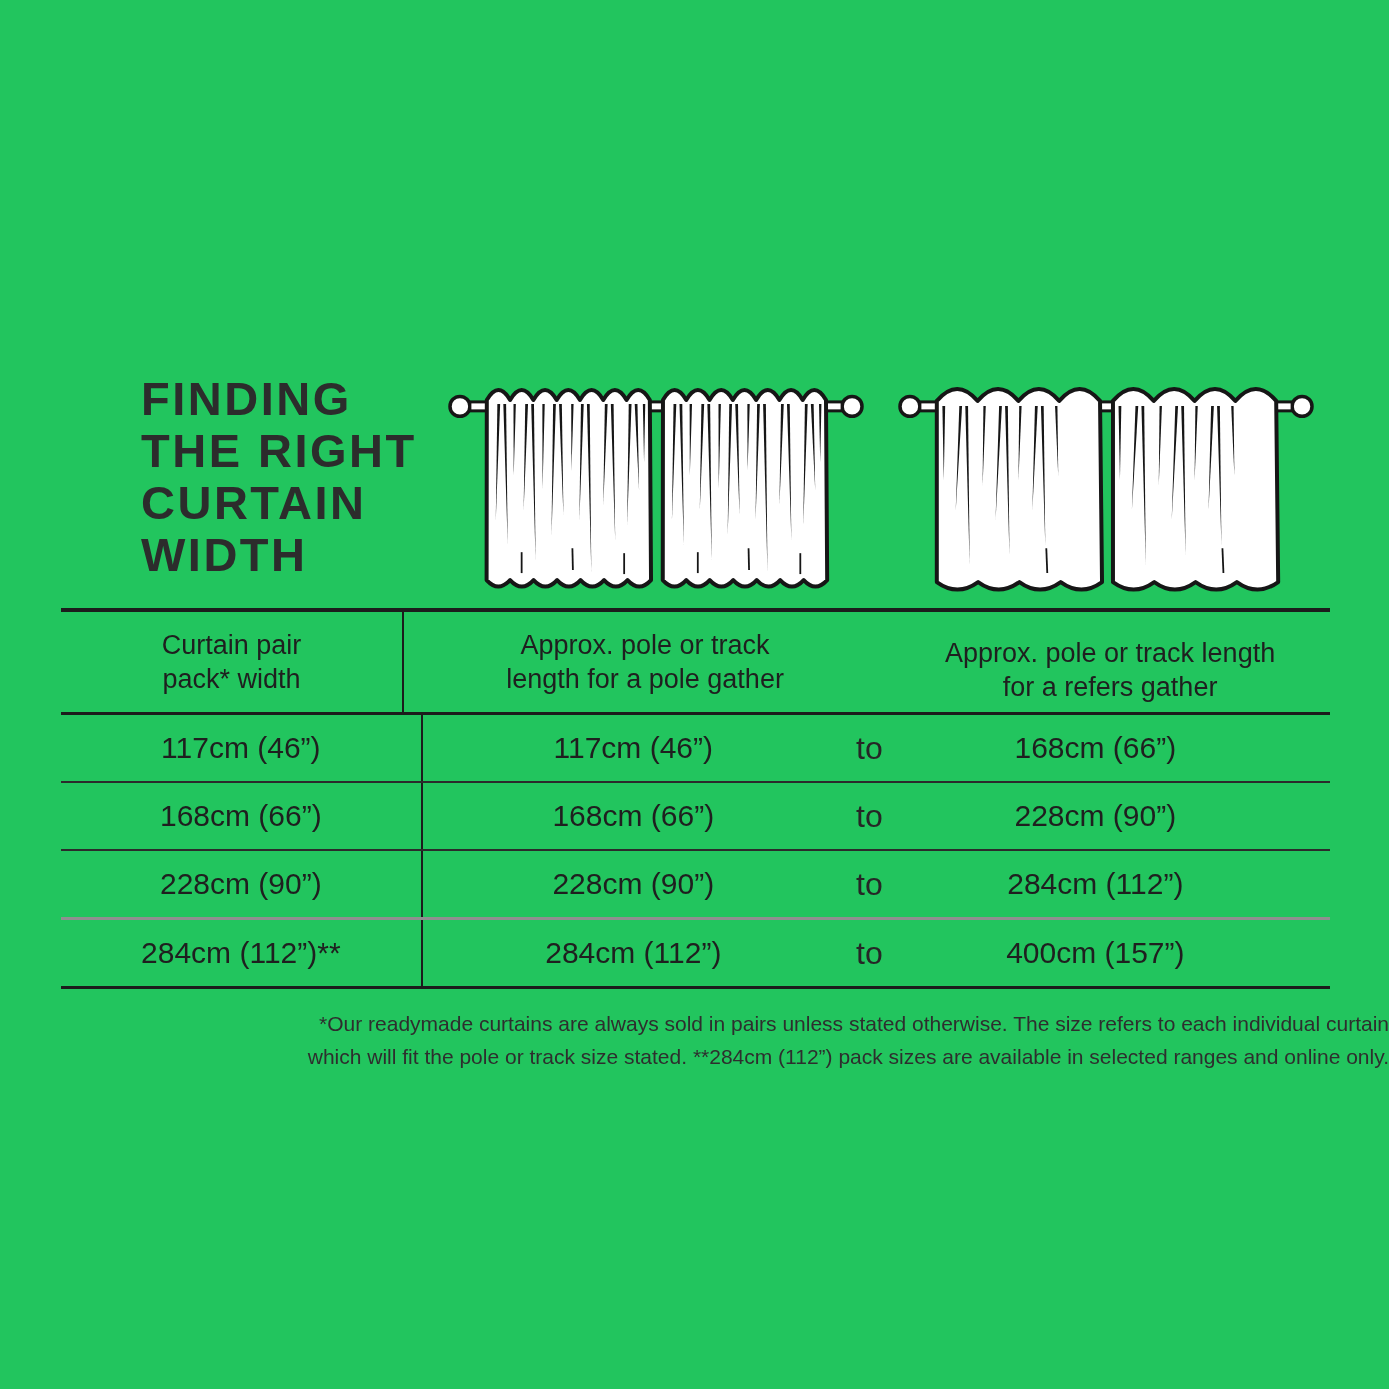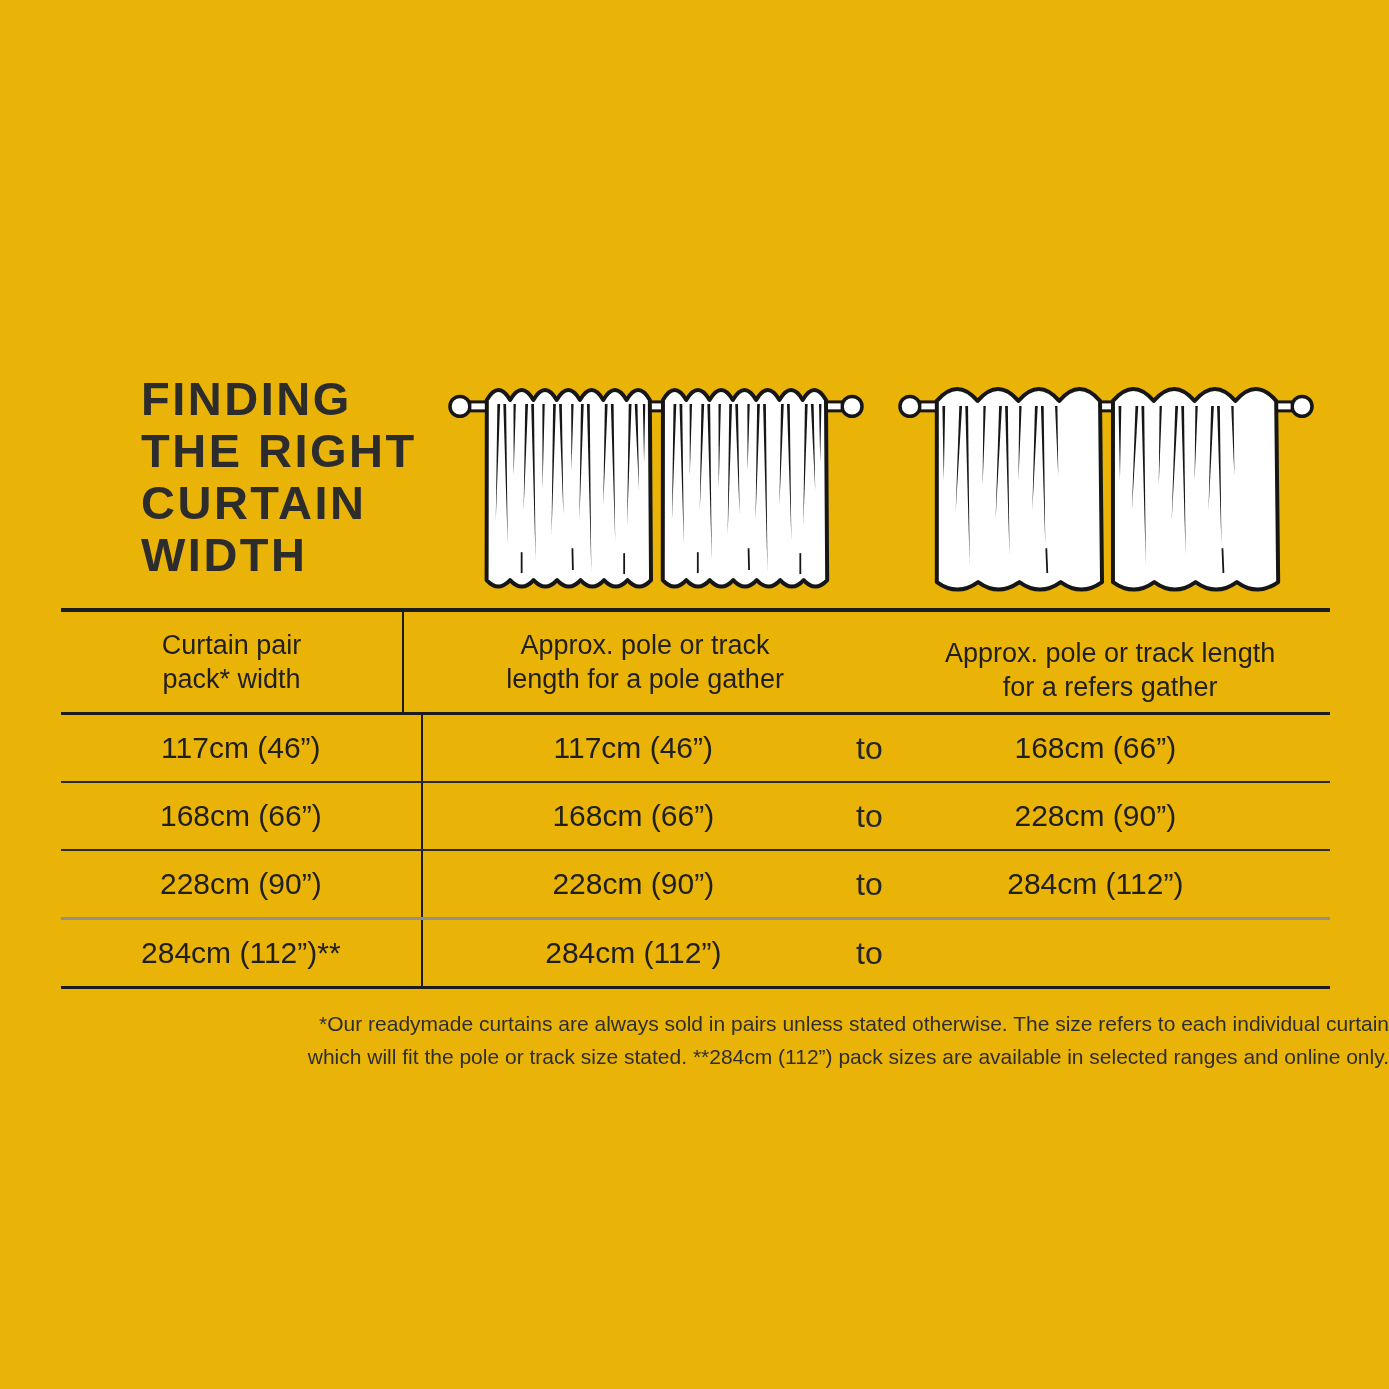--- a/index.html
+++ b/index.html
@@ -1,17 +1,17 @@
 <!DOCTYPE html>
 <html><head>
 <meta charset="utf-8">
 <style>
   html,body { margin:0; padding:0; background:#ffffff; }
   .canvas {
-    position:relative; width:1389px; height:1389px; background:#eab308;
+    position:relative; width:1389px; height:1389px; background:#22c55e;
     font-family:"Liberation Sans", sans-serif; color:#2c2c2c; overflow:hidden;
   }
 
   
   .page-title {
     position:absolute; left:141px; top:373px;
     font-size:47px; font-weight:700; line-height:52px;
     letter-spacing:2.5px; color:#2c2c2c;
   }
 
@@ -178,20 +178,21 @@
       <div class="tc tc1">228cm (90”)</div>
       <div class="tc tc2">228cm (90”)</div>
       <div class="tc tcto">to</div>
       <div class="tc tc3">284cm (112”)</div>
     </div>
 
     <div class="trow">
       <div class="tc tc1">284cm (112”)**</div>
       <div class="tc tc2">284cm (112”)</div>
       <div class="tc tcto">to</div>
+      <div class="tc tc3">400cm (157”)</div>
     </div>
   </div>
 
   <div class="footnote">
     <div>*Our readymade curtains are always sold in pairs unless stated otherwise. The size refers to each individual curtain</div>
     <div>which will fit the pole or track size stated. **284cm (112”) pack sizes are available in selected ranges and online only.</div>
   </div>
 
 </div>
 

